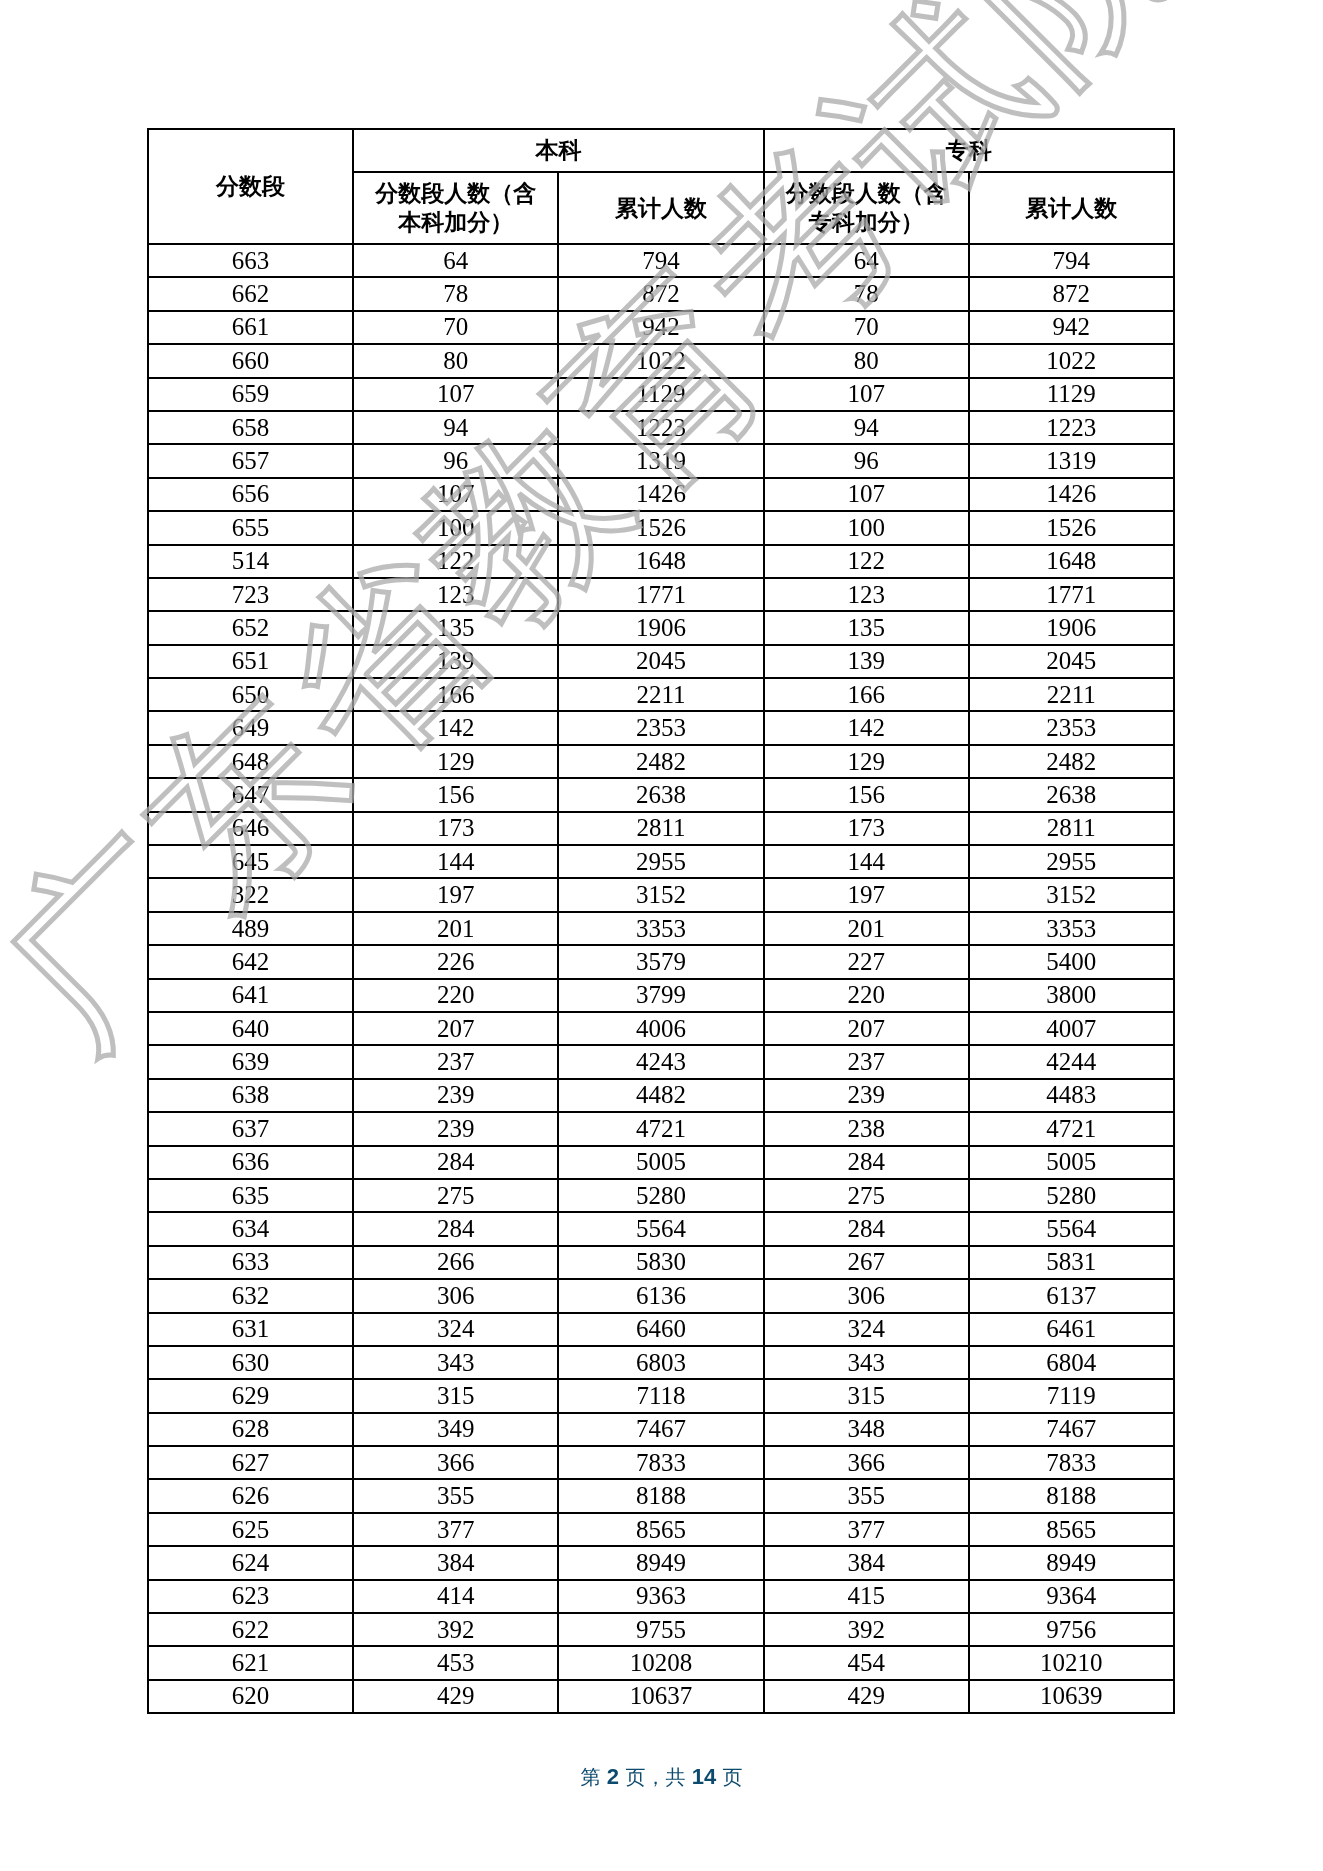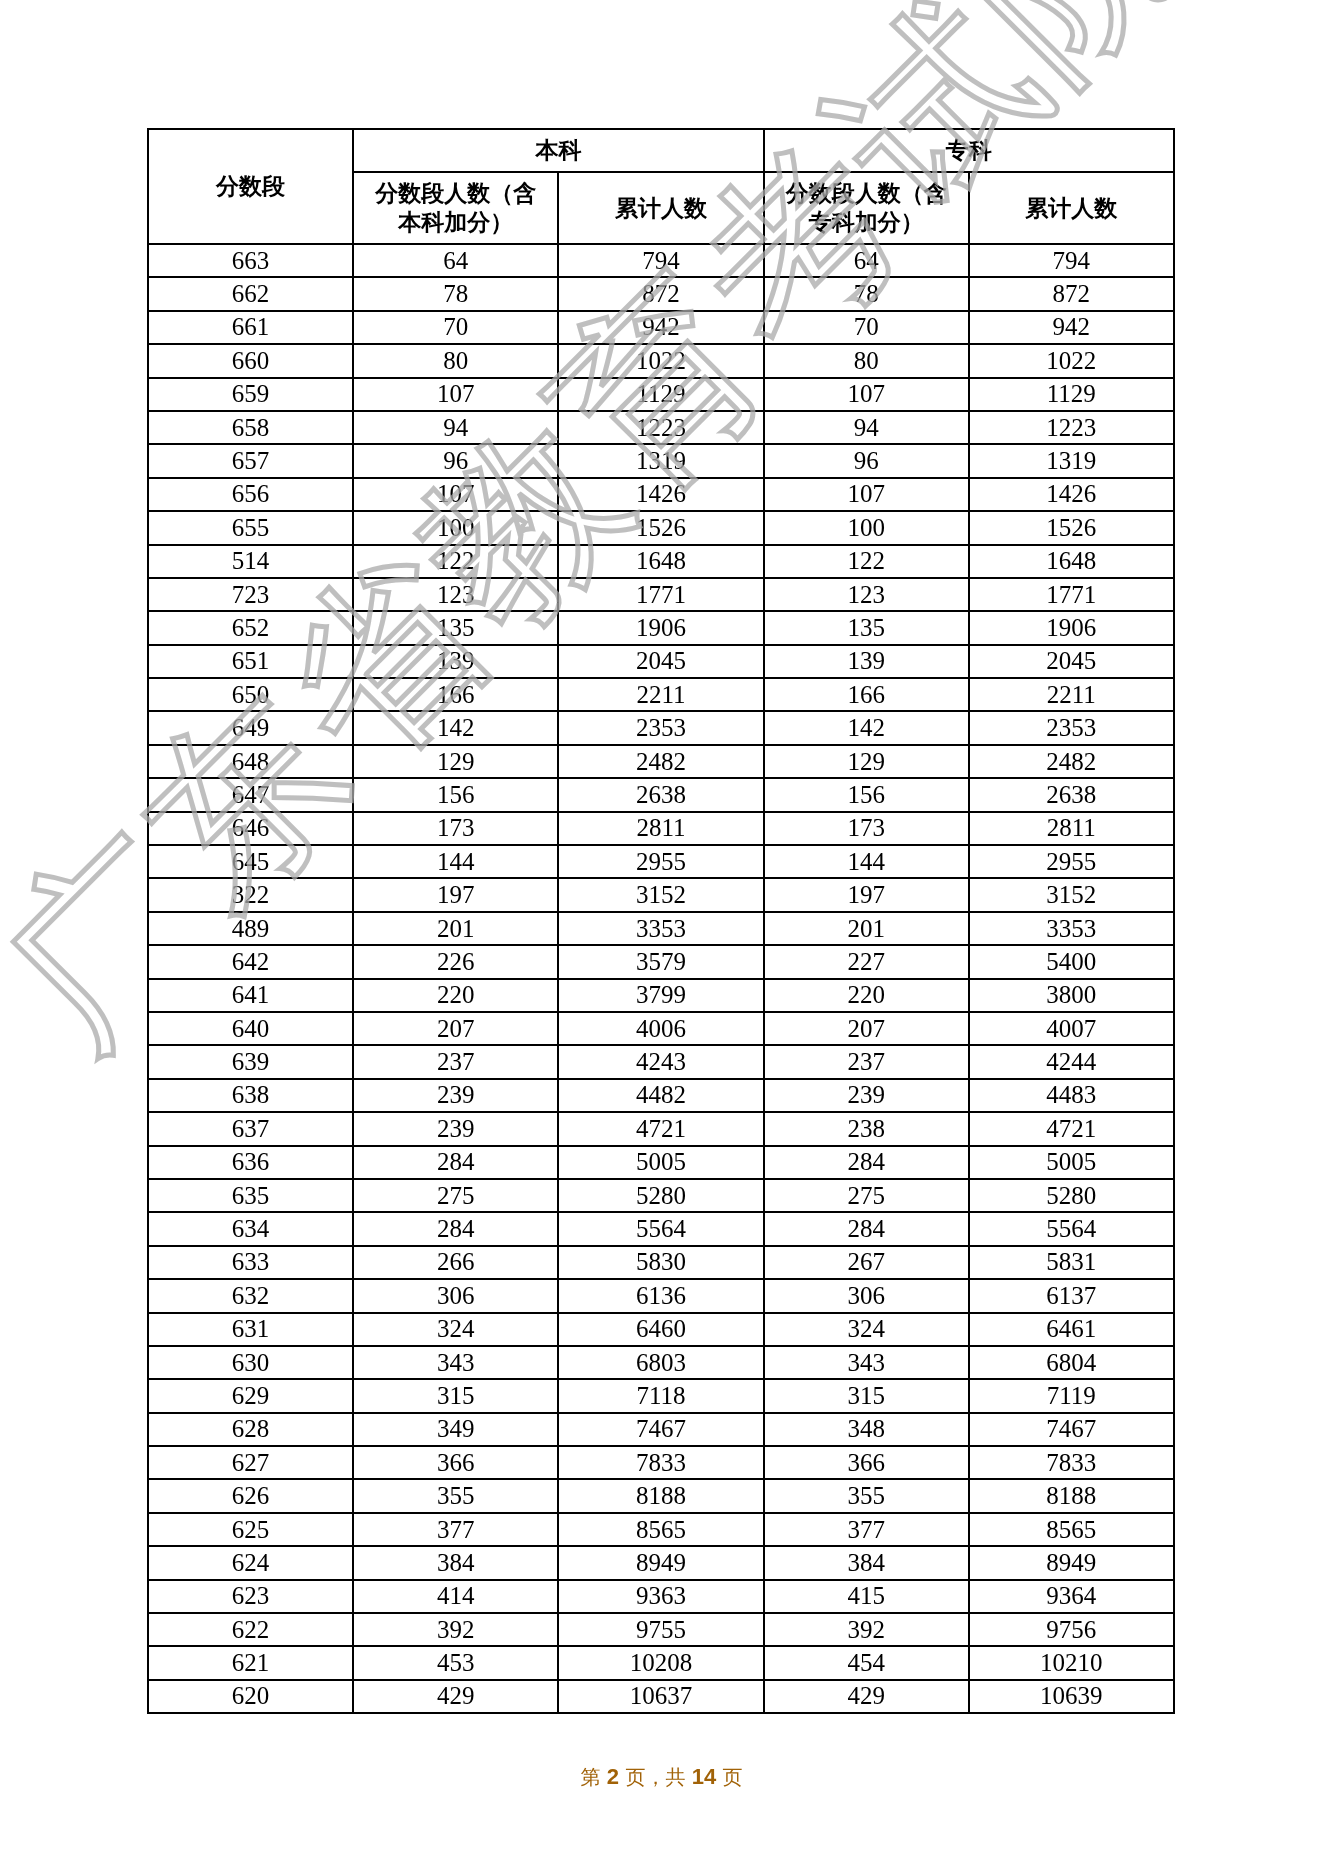--- a/index.html
+++ b/index.html
@@ -17,21 +17,21 @@
   }
   table.score th {
     font-family: "DejaVu Sans", "Liberation Sans", sans-serif;
     font-weight: bold; font-size: 23px; line-height: 29px;
   }
   tr.h1 th { height: 41px; }
   tr.h2 th { height: 70px; }
   table.score td { height: 31.4px; font-size: 25px; line-height: 28px; }
   .footer {
     position: absolute; left: 0; width: 1323px; top: 1764px; text-align: center;
-    font-family: "DejaVu Sans", "Liberation Sans", sans-serif; font-size: 20px; color: #a16207;
+    font-family: "DejaVu Sans", "Liberation Sans", sans-serif; font-size: 20px; color: #0c4a6e;
   }
   .footer b { font-family: "Liberation Sans", sans-serif; font-weight: bold; font-size: 22px; }
   .watermark {
     position: absolute; left: 40px; top: 880px; width: 1500px;
     transform-origin: left center; transform: rotate(-45deg);
     font-family: "DejaVu Serif", serif; font-size: 190px; letter-spacing: 6px;
     color: rgba(160,160,160,0.0);
     -webkit-text-stroke: 5px rgba(170,170,170,0.75);
     pointer-events: none; white-space: nowrap; z-index: 5;
   }

